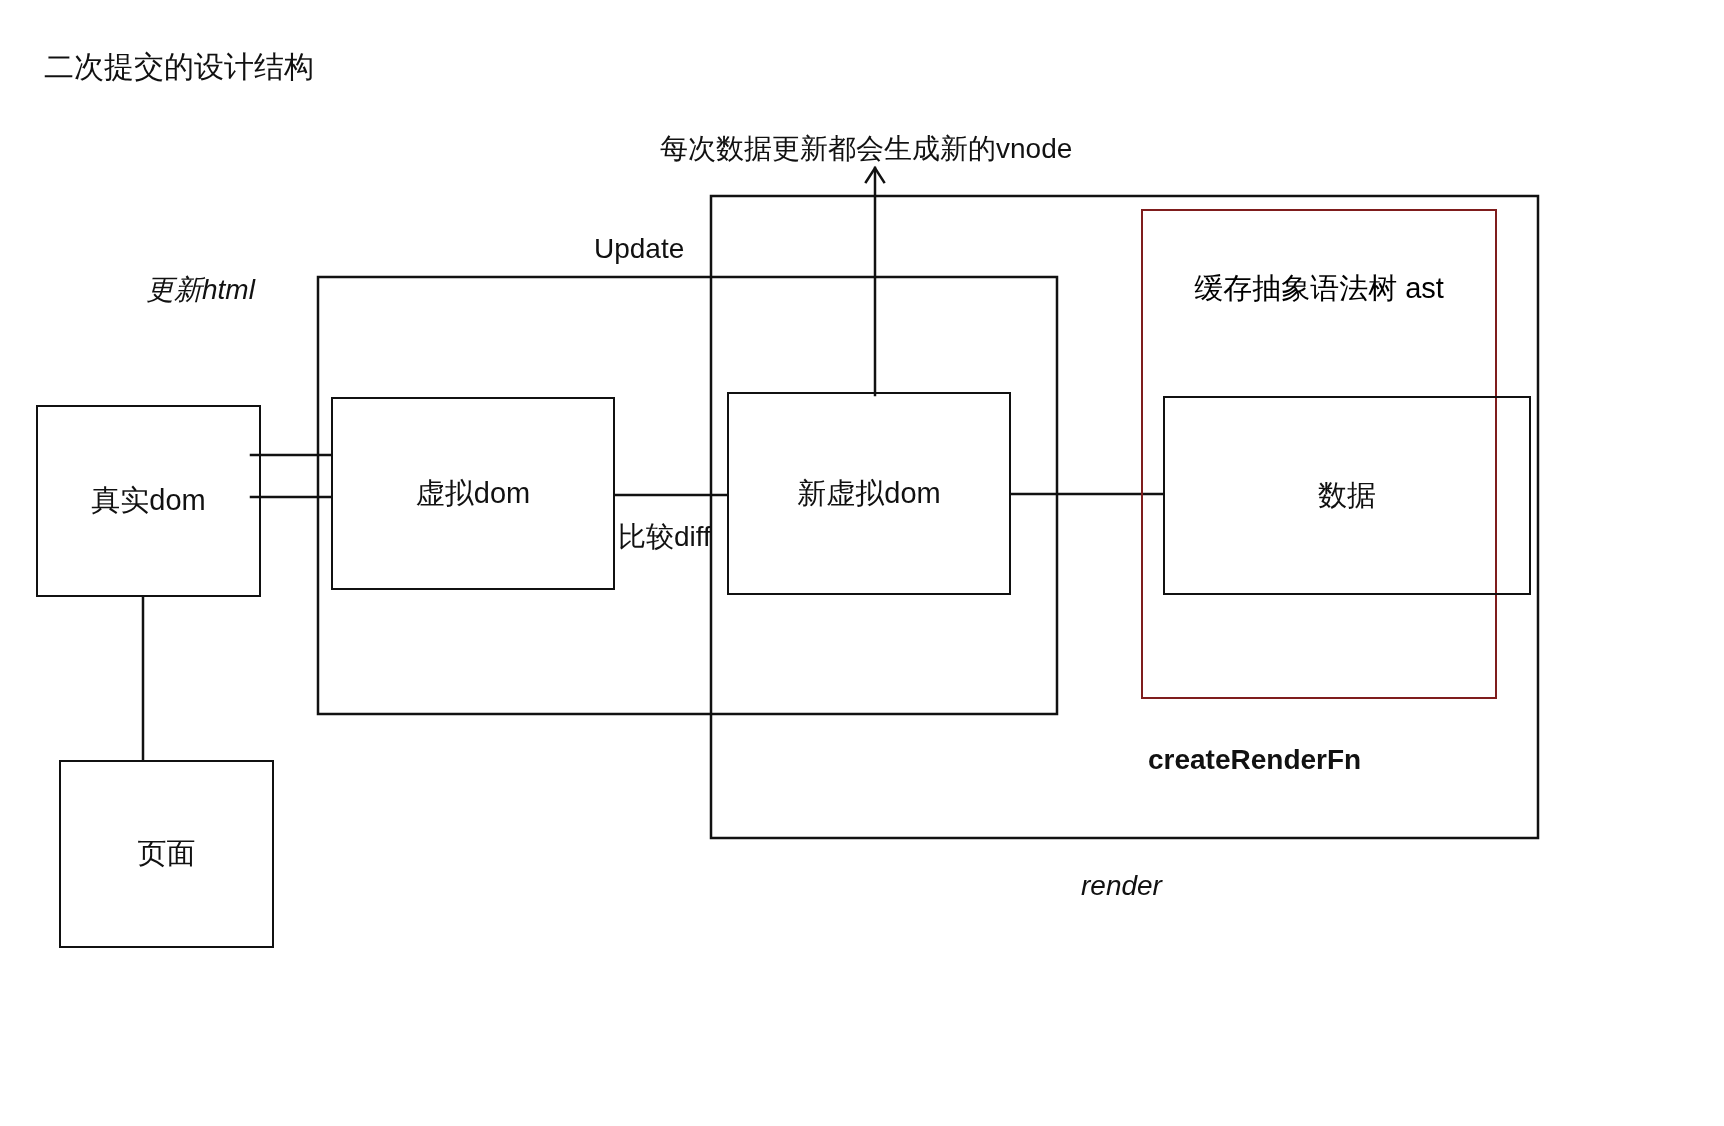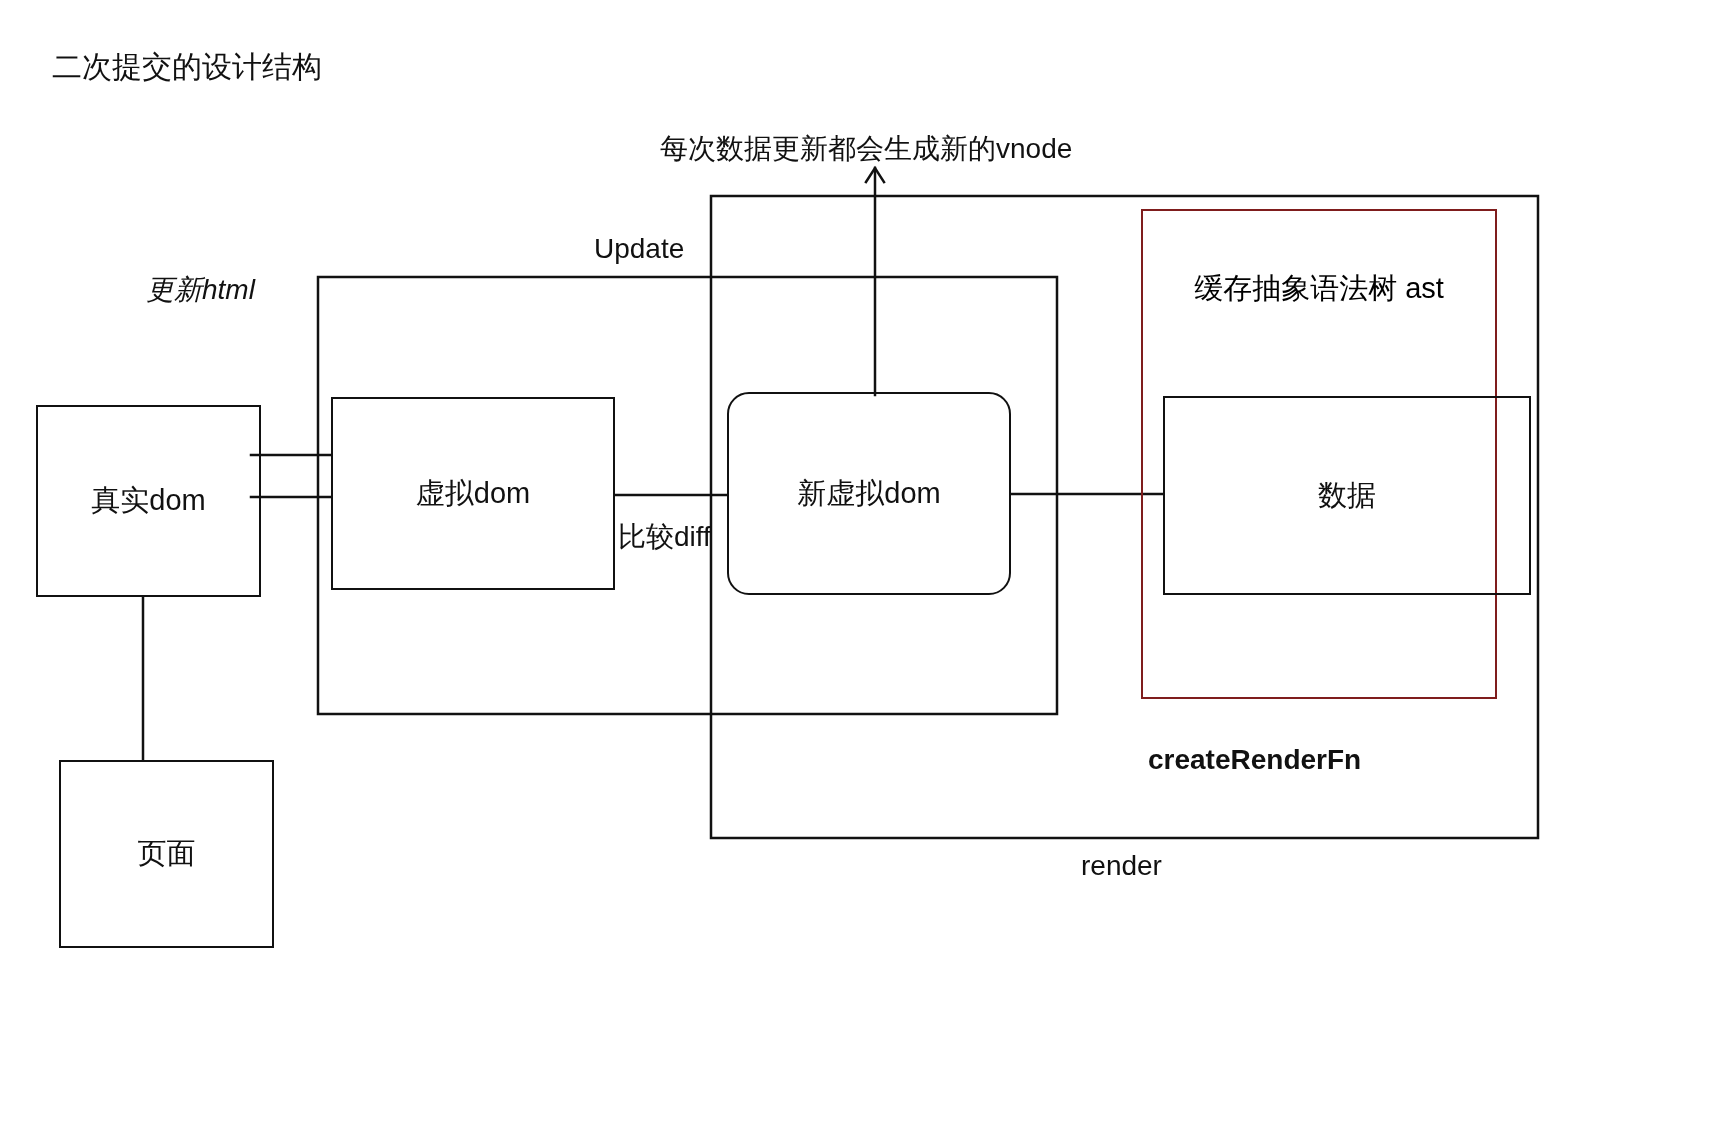--- a/index.html
+++ b/index.html
@@ -19,21 +19,20 @@
     overflow: hidden;
   }
   .diagram-title {
     position: absolute;
     left: 44px;
     top: 48px;
     font-size: 30px;
     line-height: 1.25;
     color: #111111;
     white-space: nowrap;
-    margin-left: 8px;
   }
   
   .box {
     position: absolute;
     border: 2px solid #111111;
     background: transparent;
     box-sizing: border-box;
     display: flex;
     align-items: center;
     justify-content: center;
@@ -101,21 +100,21 @@
   </div>
 
   <div class="box" style="left:36px; top:760px; width:215px; height:188px;margin-left:23px;">
     <span class="box-label">页面</span>
   </div>
 
   <div class="box" style="left:331px; top:397px; width:284px; height:193px;">
     <span class="box-label">虚拟dom</span>
   </div>
 
-  <div class="box" style="left:727px; top:392px; width:284px; height:203px;border-radius:22px;">
+  <div class="box" style="left:727px; top:392px; width:284px; height:203px;">
     <span class="box-label">新虚拟dom</span>
   </div>
 
   <div class="container-box" style="left:1141px; top:209px; width:356px; height:490px;">
     <div style="position:absolute; left:0; top:58px; width:100%; text-align:center;">
       <span class="box-label" style="font-size:29px; line-height:1.35;">缓存抽象语法树
 ast</span>
     </div>
   </div>
 
@@ -126,15 +125,15 @@
   <div class="label" style="left:146px; top:272px;font-style:italic;">更新html</div>
 
   <div class="label" style="left:594px; top:231px;">Update</div>
 
   <div class="label" style="left:618px; top:519px;">比较diff</div>
 
   <div class="label" style="left:660px; top:131px;">每次数据更新都会生成新的vnode</div>
 
   <div class="label" style="left:1148px; top:742px;font-weight:bold;">createRenderFn</div>
 
-  <div class="label" style="left:1081px; top:848px;">render</div>
+  <div class="label" style="left:1081px; top:868px;font-style:italic;">render</div>
 
 </div>
 
 </body></html>

